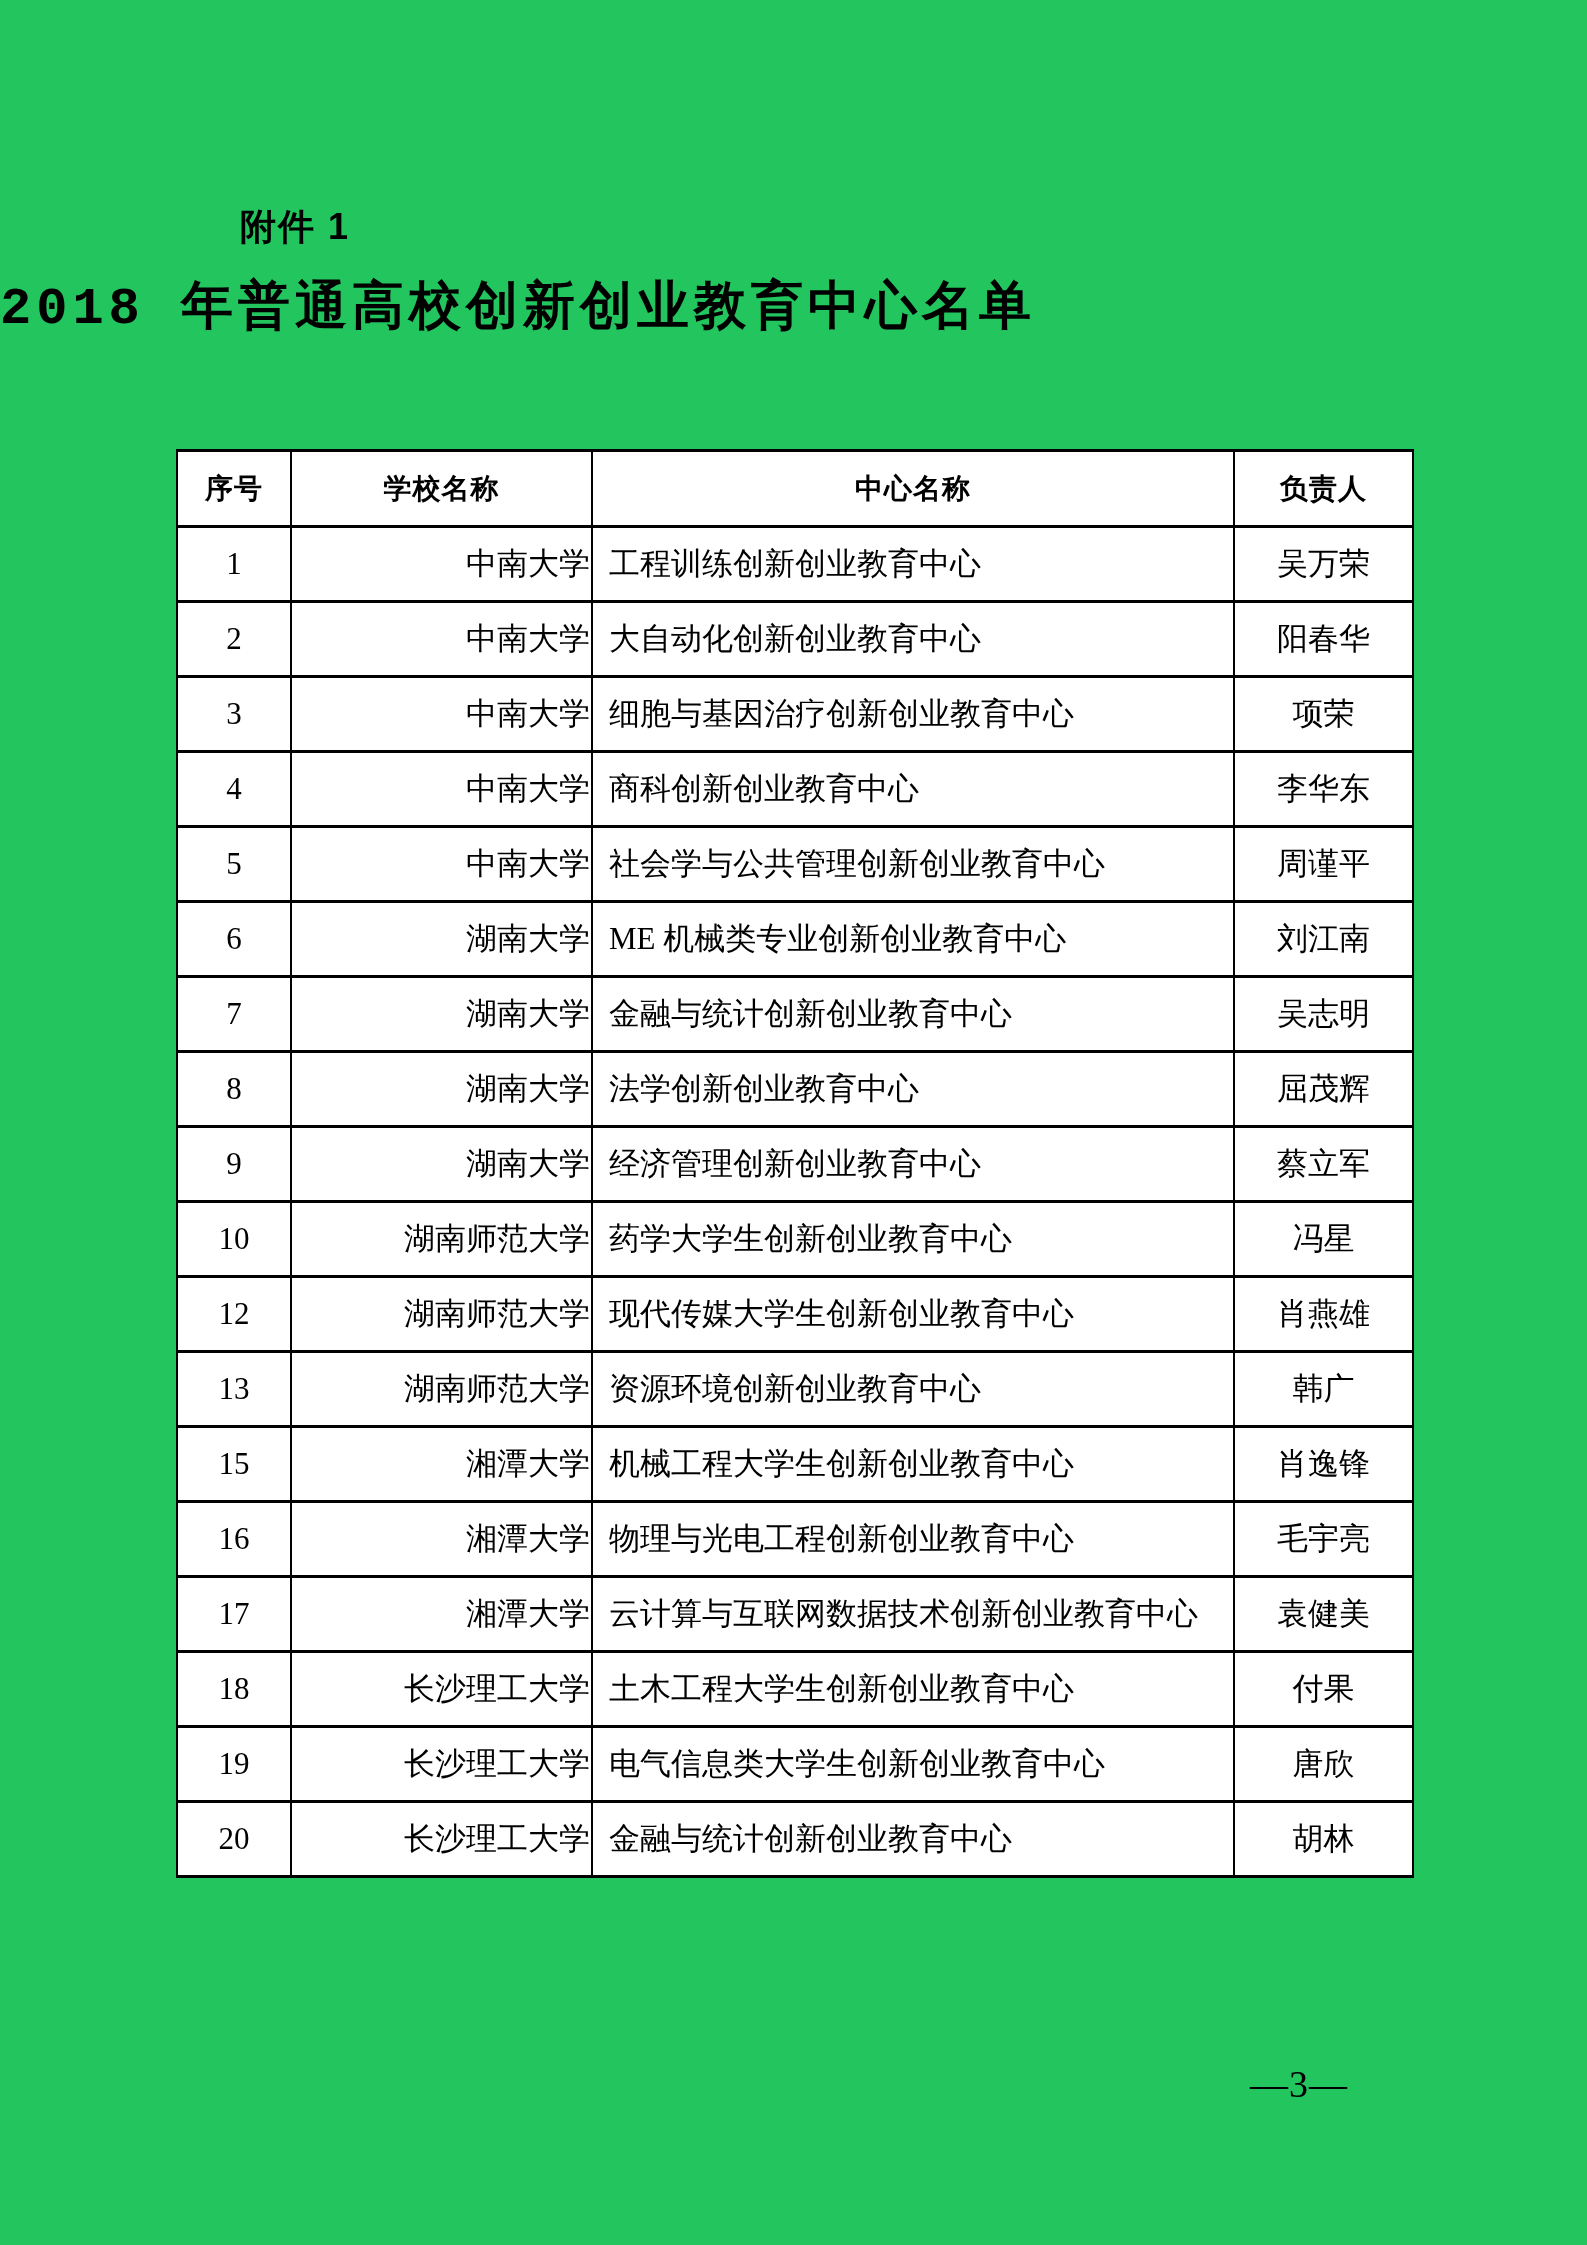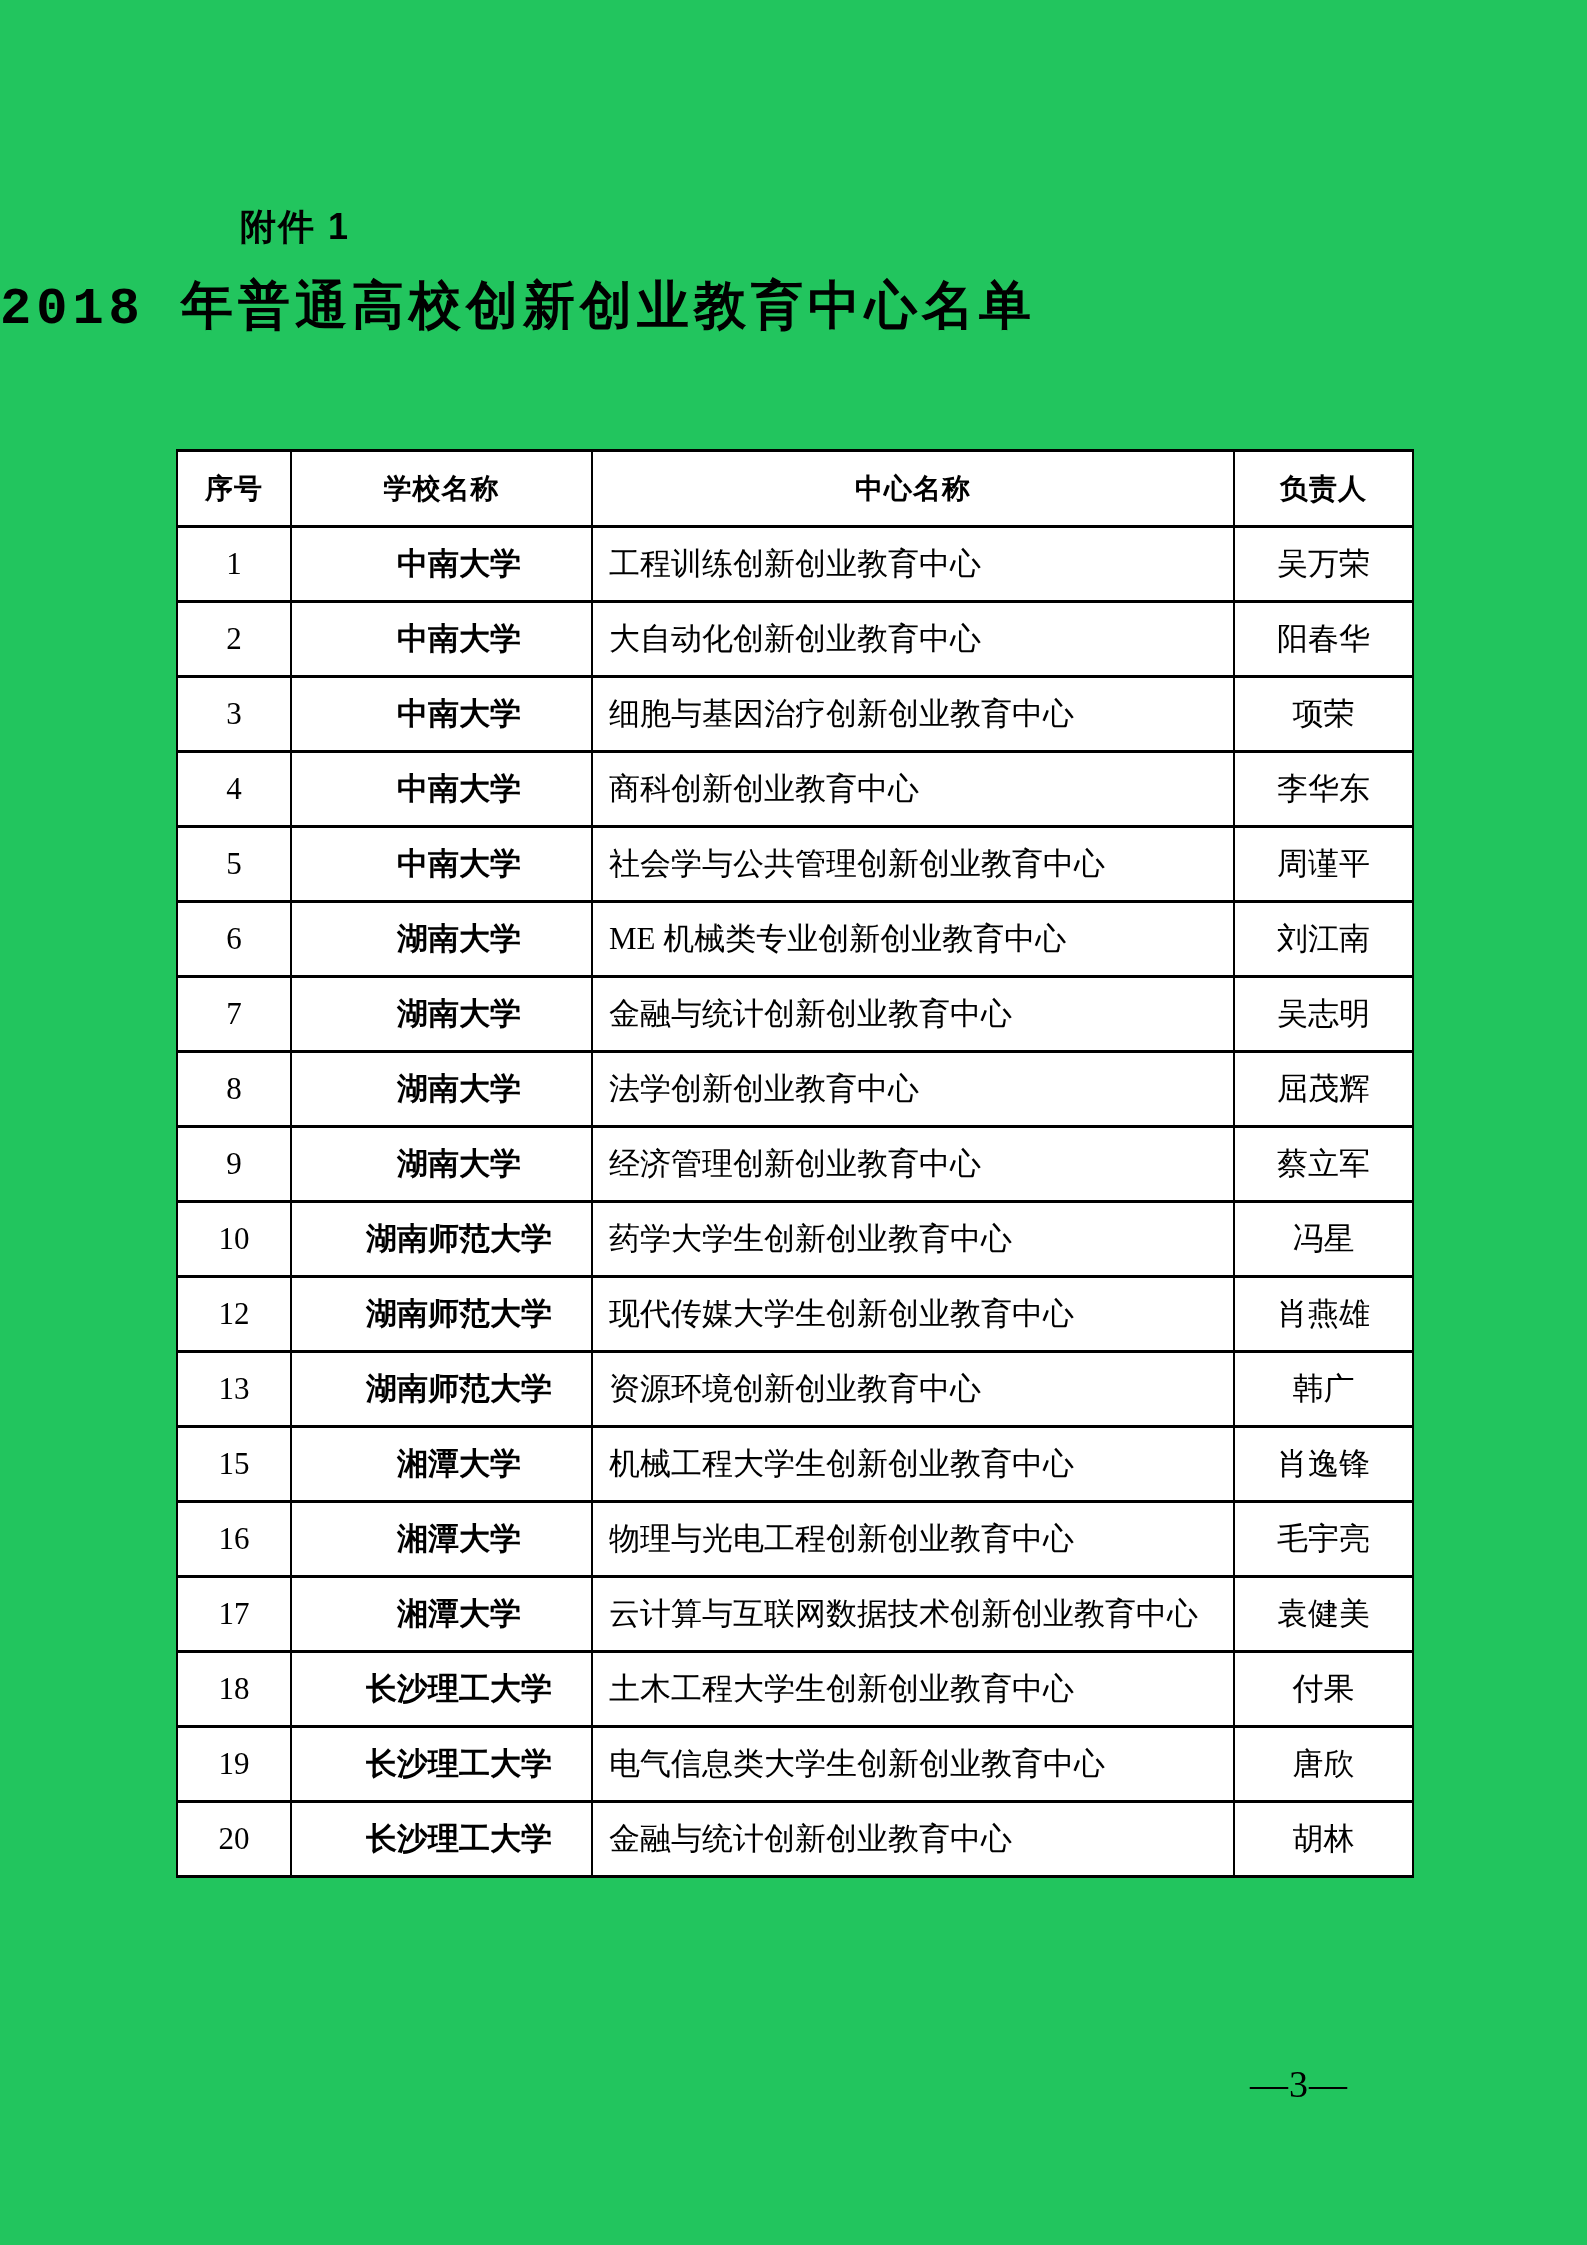--- a/index.html
+++ b/index.html
@@ -65,21 +65,21 @@
     text-align: center;
     letter-spacing: 1px;
   }
   .centers-table td {
     height: 70px;
     font-family: "Liberation Serif", "DejaVu Serif", serif;
     font-size: 31px;
     line-height: 1.4;
   }
   .centers-table td.col-serial  { text-align: center; }
-  .centers-table td.col-school  { text-align: center; padding-left: 36px; font-weight: bold; }
+  .centers-table td.col-school  { text-align: right; padding-left: 36px; }
   .centers-table td.col-center  { text-align: left; padding-left: 16px; padding-right: 12px; }
   .centers-table td.col-person  { text-align: center; }
   .page-number {
     position: absolute;
     left: 1250px;
     top: 2062px;
     font-family: "Liberation Serif", "DejaVu Serif", serif;
     font-size: 38px;
     letter-spacing: 1px;
     white-space: nowrap;

